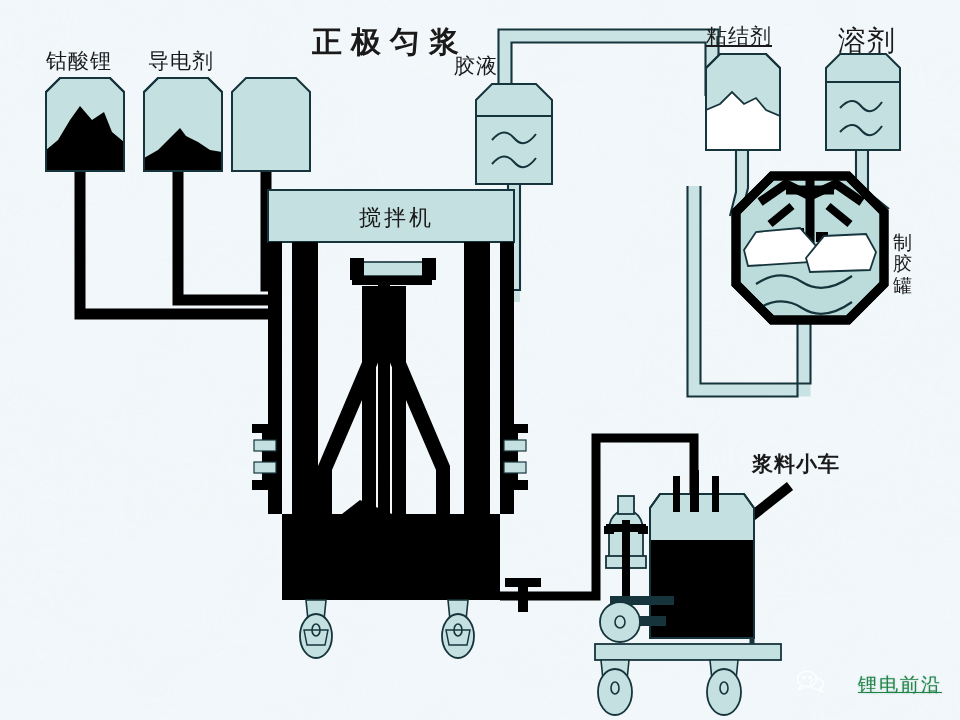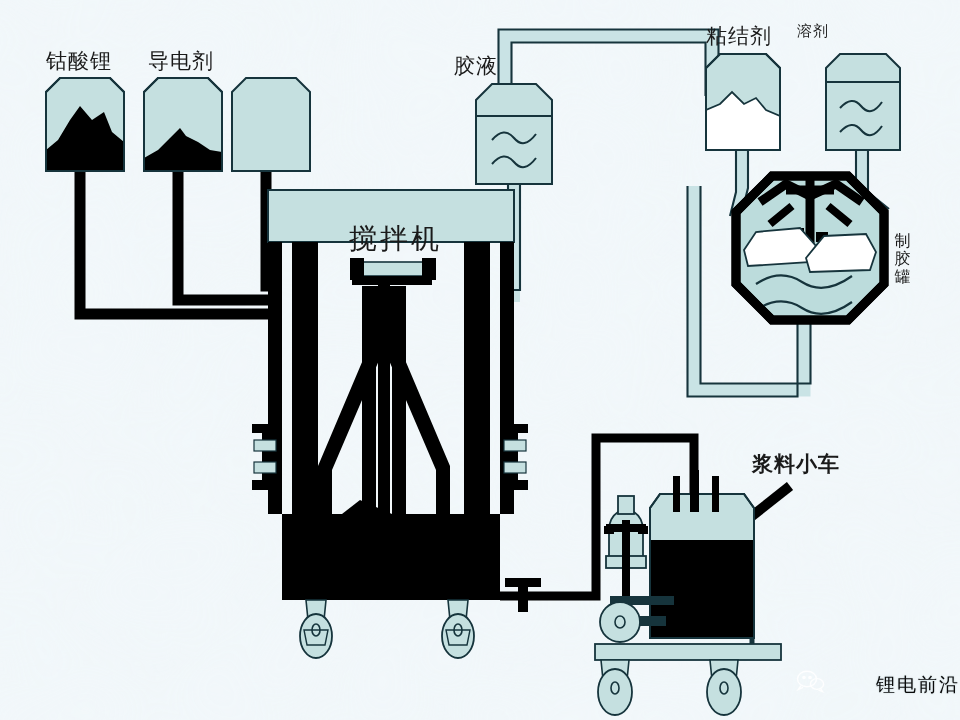--- a/index.html
+++ b/index.html
@@ -19,29 +19,29 @@
     white-space:nowrap;
     letter-spacing:1px;
   }
   #title{
     left:312px;top:22px;font-size:30px;font-weight:700;letter-spacing:9px;
     text-shadow:0 1px 0 #ffffff;
   }
   #lab-lco{left:46px;top:47px;font-size:21px;text-align:center;}
   #lab-cond{left:148px;top:47px;font-size:21px;}
   #lab-glue{left:454px;top:52px;font-size:21px;}
-  #lab-binder{left:706px;top:22px;font-size:21px;}
-  #lab-solv{left:797px;top:22px;font-size:15px;}
-  #lab-mixer{left:349px;top:203px;font-size:28px;letter-spacing:3px;margin-top:17px;}
-  #lab-tank{left:890px;top:232px;font-size:16px;width:26px;white-space:normal;line-height:1.12;text-align:center;}
+  #lab-binder{left:706px;top:22px;font-size:21px;text-decoration:underline;}
+  #lab-solv{left:838px;top:22px;font-size:28px;}
+  #lab-mixer{left:359px;top:203px;font-size:22px;letter-spacing:3px;}
+  #lab-tank{left:890px;top:232px;font-size:19px;width:26px;white-space:normal;line-height:1.12;text-align:center;}
   #lab-cart{left:752px;top:450px;font-size:21px;font-weight:bold;}
   #wm{
-    position:absolute;left:876px;top:672px;font-size:19px;color:#000000;
+    position:absolute;left:858px;top:672px;font-size:19px;color:#15803d;
     font-family:"DejaVu Sans","Liberation Sans",sans-serif;letter-spacing:2px;
-    opacity:.96;text-shadow:0 0 2px rgba(140,165,175,.55);
+    opacity:.96;text-shadow:0 0 2px rgba(140,165,175,.55);text-decoration:underline;
   }
   #wm-icon{position:absolute;left:795px;top:668px;width:30px;height:26px;opacity:.95;}
 </style>
 </head>
 <body>
 
 <div id="stage">
 
   <svg id="bgtex" viewBox="0 0 960 720">
     <defs>
@@ -299,20 +299,21 @@
     <g fill="none" stroke="#ffffff" stroke-width="1.4" opacity=".95">
       <ellipse cx="12" cy="11" rx="9.5" ry="7.8"></ellipse>
       <path d="M6 17.6 L3.2 21.6 L8 19.4"></path>
       <ellipse cx="22" cy="16" rx="6.6" ry="5.4"></ellipse>
       <path d="M25.5 20.6 L27.6 23.6 L23.6 22.2"></path>
       <circle cx="9" cy="9.5" r="1.1" fill="#ffffff"></circle>
       <circle cx="15" cy="9.5" r="1.1" fill="#ffffff"></circle>
     </g>
   </svg>
 
+  <div class="lbl" id="title">正极匀浆</div>
   <div class="lbl" id="lab-lco">钴酸锂</div>
   <div class="lbl" id="lab-cond">导电剂</div>
   <div class="lbl" id="lab-glue">胶液</div>
   <div class="lbl" id="lab-binder">粘结剂</div>
   <div class="lbl" id="lab-solv">溶剂</div>
   <div class="lbl" id="lab-mixer">搅拌机</div>
   <div class="lbl" id="lab-tank">制胶罐</div>
   <div class="lbl" id="lab-cart">浆料小车</div>
   <div id="wm">锂电前沿</div>
 

